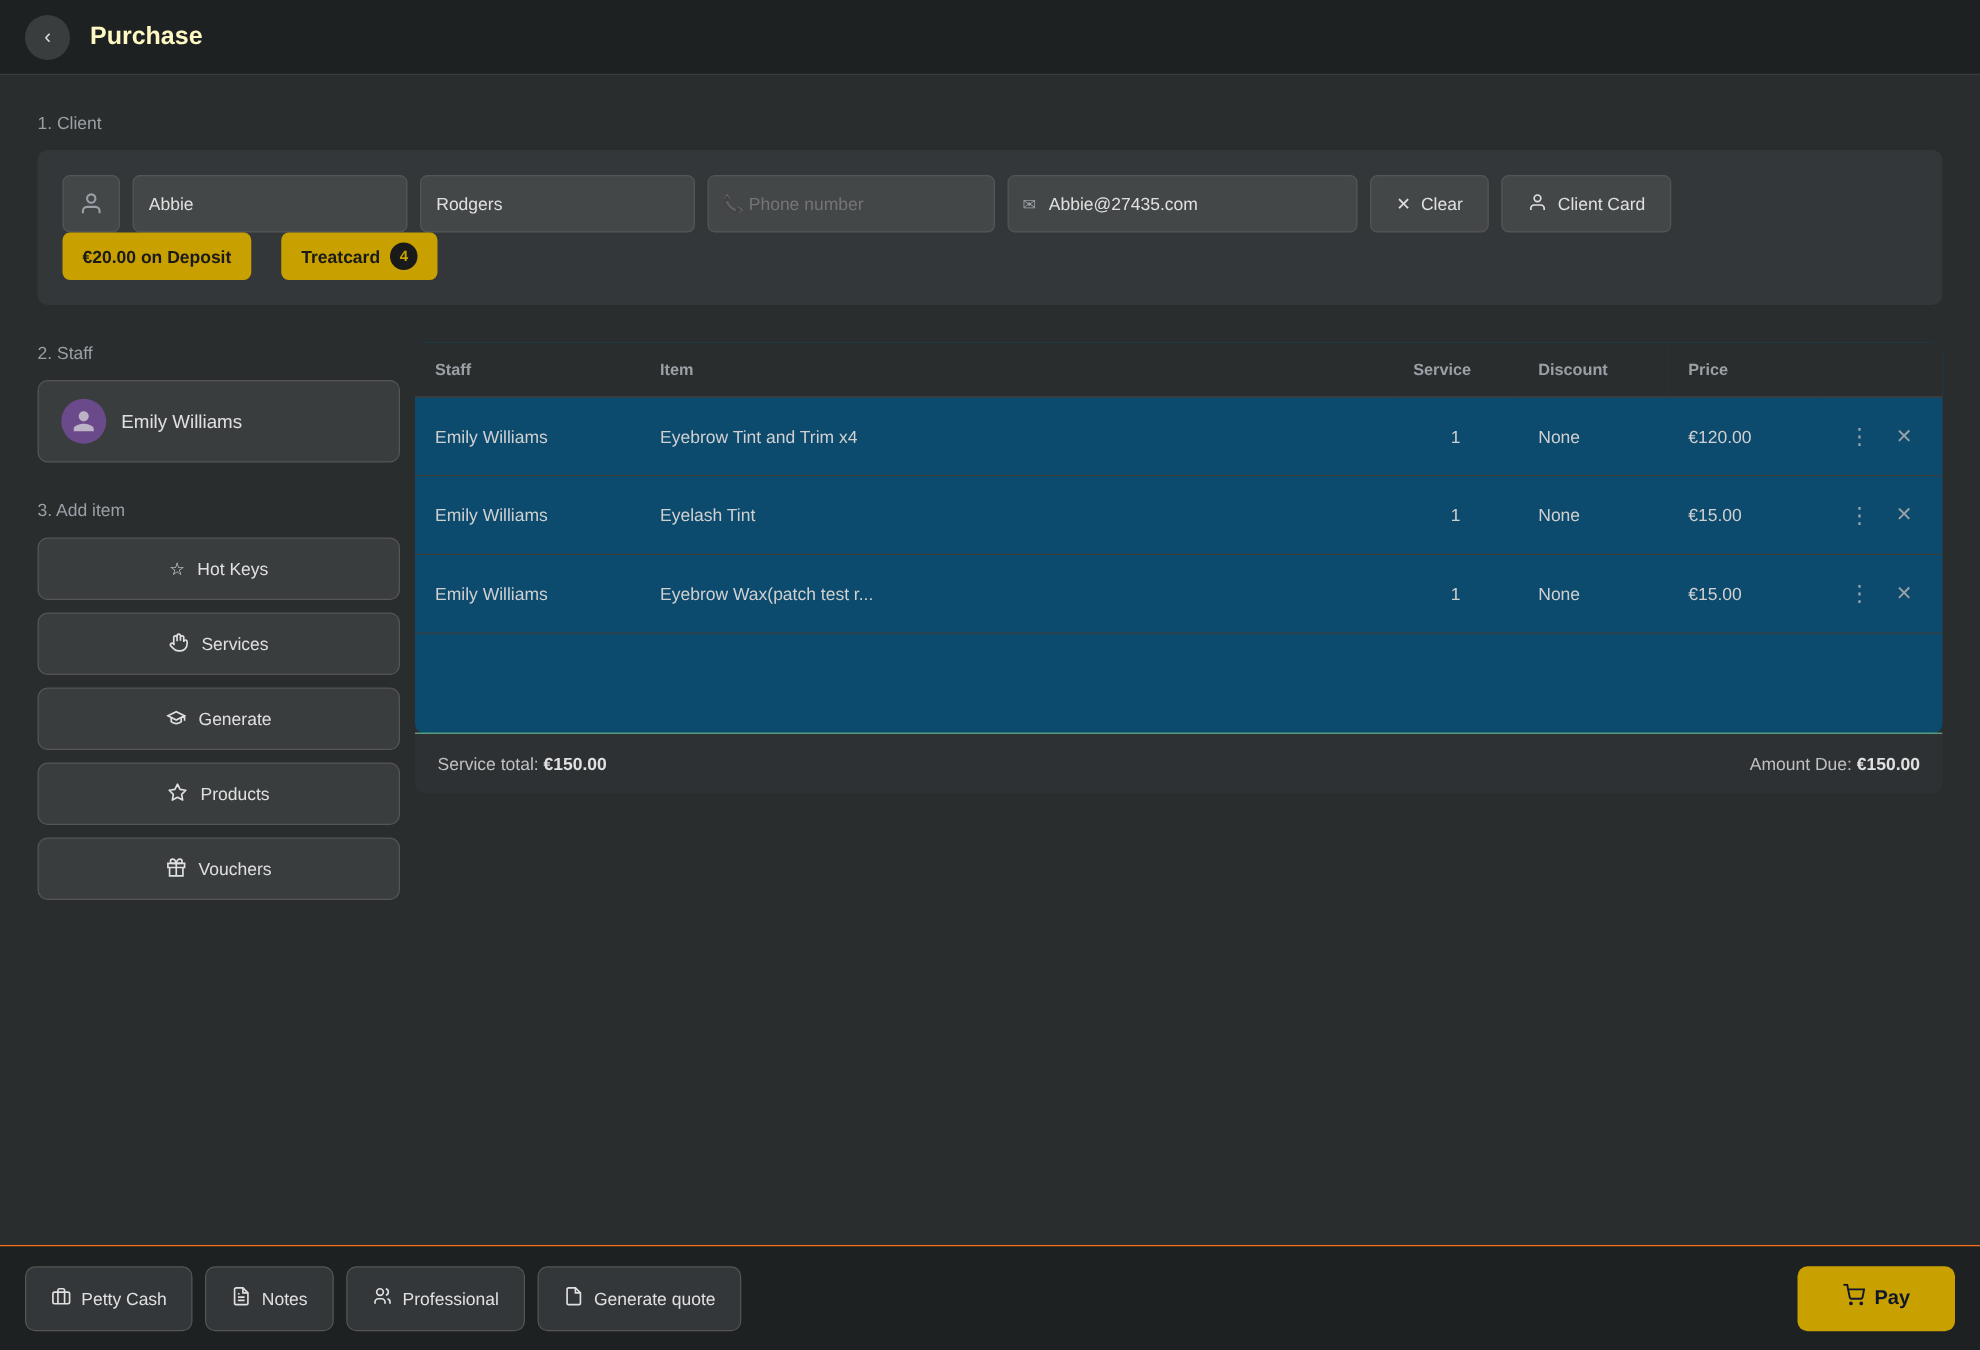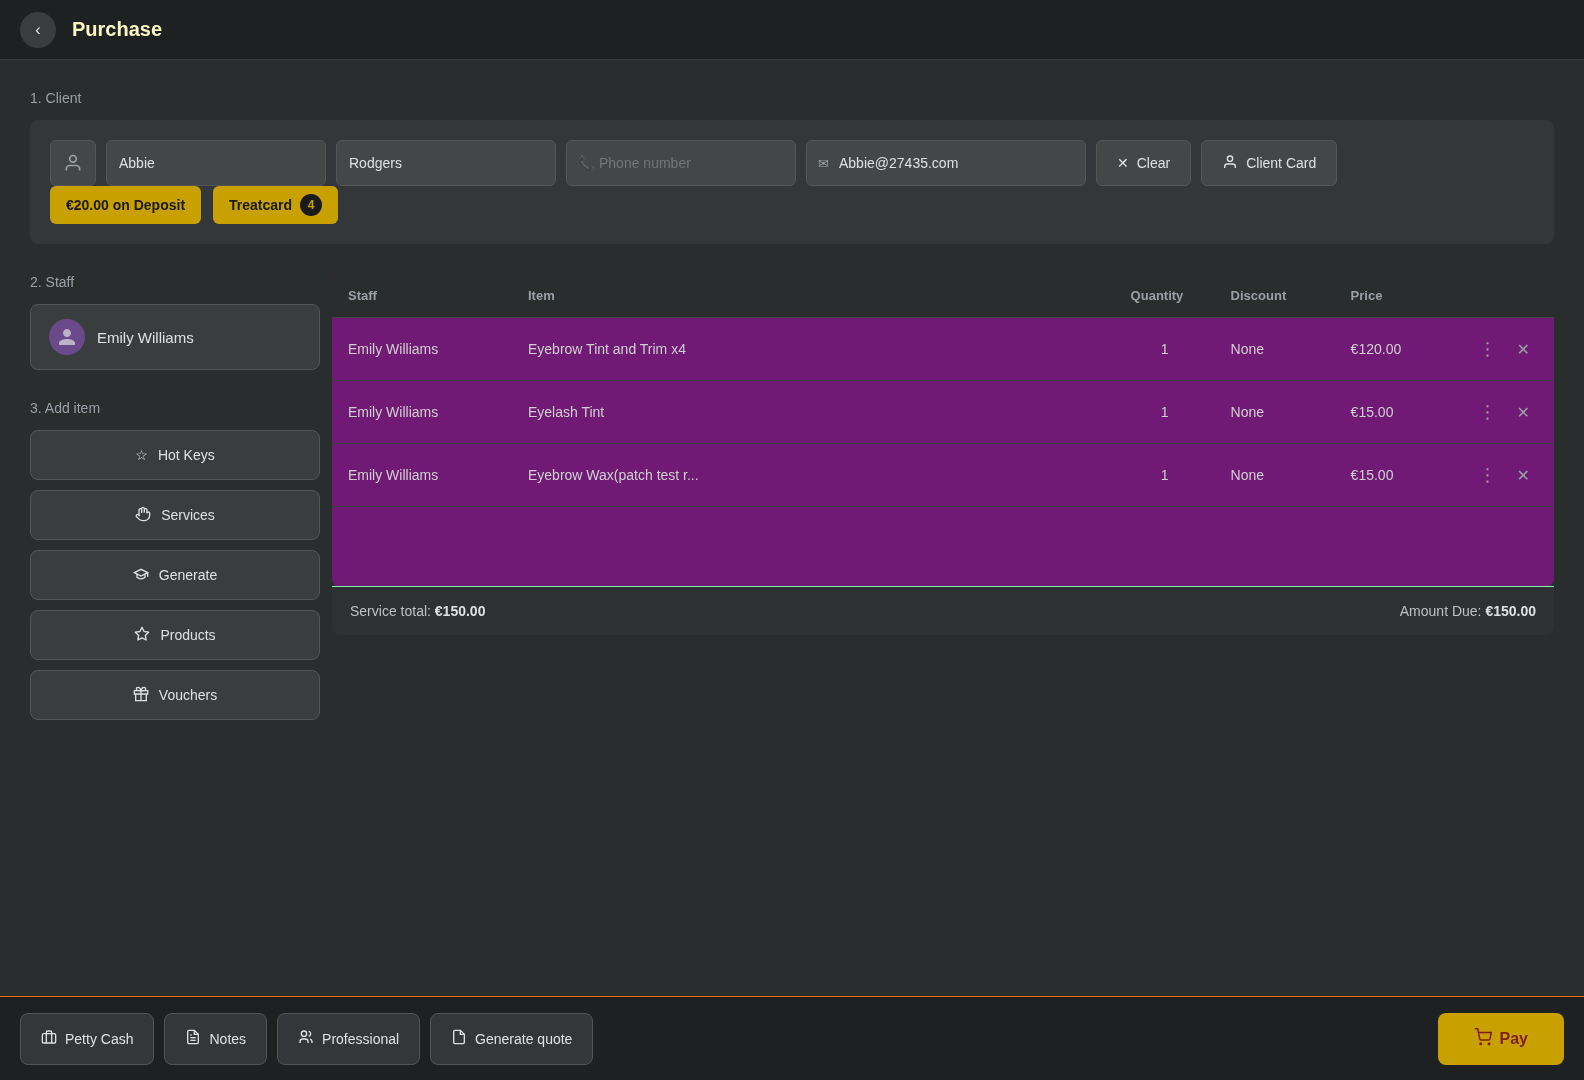--- a/index.html
+++ b/index.html
@@ -133,21 +133,21 @@
       background: #444748;
       border: 1px solid #555;
       border-radius: 6px;
       color: #e0e0e0;
       padding: 0 20px;
       cursor: pointer;
       display: flex; align-items: center; gap: 8px;
       font-size: 14px;
     }
     .badge-row {
-      display: flex; gap: 12px;
+      display: flex; gap: 24px;
     }
     .badge-deposit {
       background: #c8a000;
       border-radius: 6px;
       padding: 8px 16px;
       font-size: 14px;
       font-weight: 600;
       color: #1a1a1a;
       cursor: pointer;
       border: none;
@@ -208,21 +208,21 @@
       margin-bottom: 10px;
     }
 
     
     .items-table-wrap {
       flex: 1;
     }
     .items-table {
       width: 100%;
       border-collapse: collapse;
-      background: #701a75;
+      background: #0c4a6e;
       border-radius: 8px;
       overflow: hidden;
     }
     .items-table thead tr {
       background: #2a2d2e;
     }
     .items-table th {
       padding: 14px 16px;
       text-align: left;
       font-size: 13px;
@@ -315,21 +315,21 @@
       cursor: pointer;
       display: flex; align-items: center; gap: 8px;
       padding: 0 20px;
     }
     .pay-btn {
       margin-left: auto;
       height: 52px;
       background: #c8a000;
       border: none;
       border-radius: 8px;
-      color: #7f1d1d;
+      color: #0f172a;
       font-size: 16px;
       font-weight: 700;
       cursor: pointer;
       display: flex; align-items: center; gap: 8px;
       padding: 0 36px;
     }
 
     
     .body-layout {
       display: flex;
@@ -450,21 +450,21 @@
       </div>
 
     </div>
 
     <div class="items-table-wrap">
       <table class="items-table">
         <thead>
           <tr>
             <th class="col-staff">Staff</th>
             <th class="col-item">Item</th>
-            <th class="col-qty">Quantity</th>
+            <th class="col-qty">Service</th>
             <th class="col-disc">Discount</th>
             <th class="col-price">Price</th>
             <th class="col-actions"></th>
           </tr>
         </thead>
         <tbody>
           <tr>
             <td>Emily Williams</td>
             <td>Eyebrow Tint and Trim x4</td>
             <td class="col-qty">1</td>

